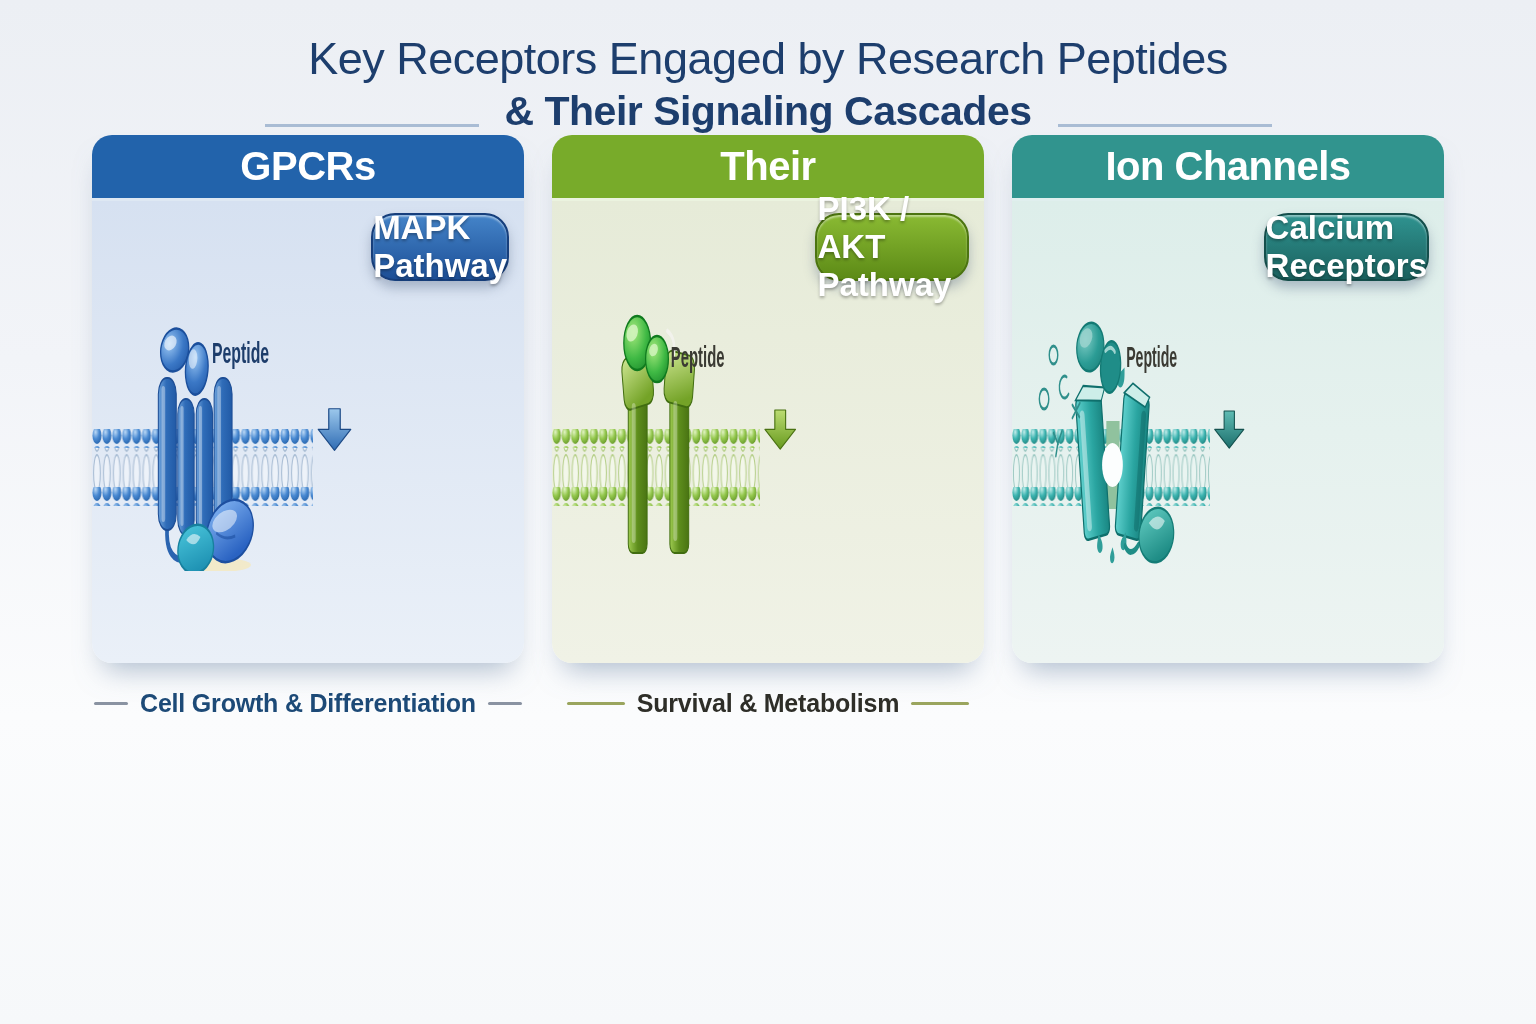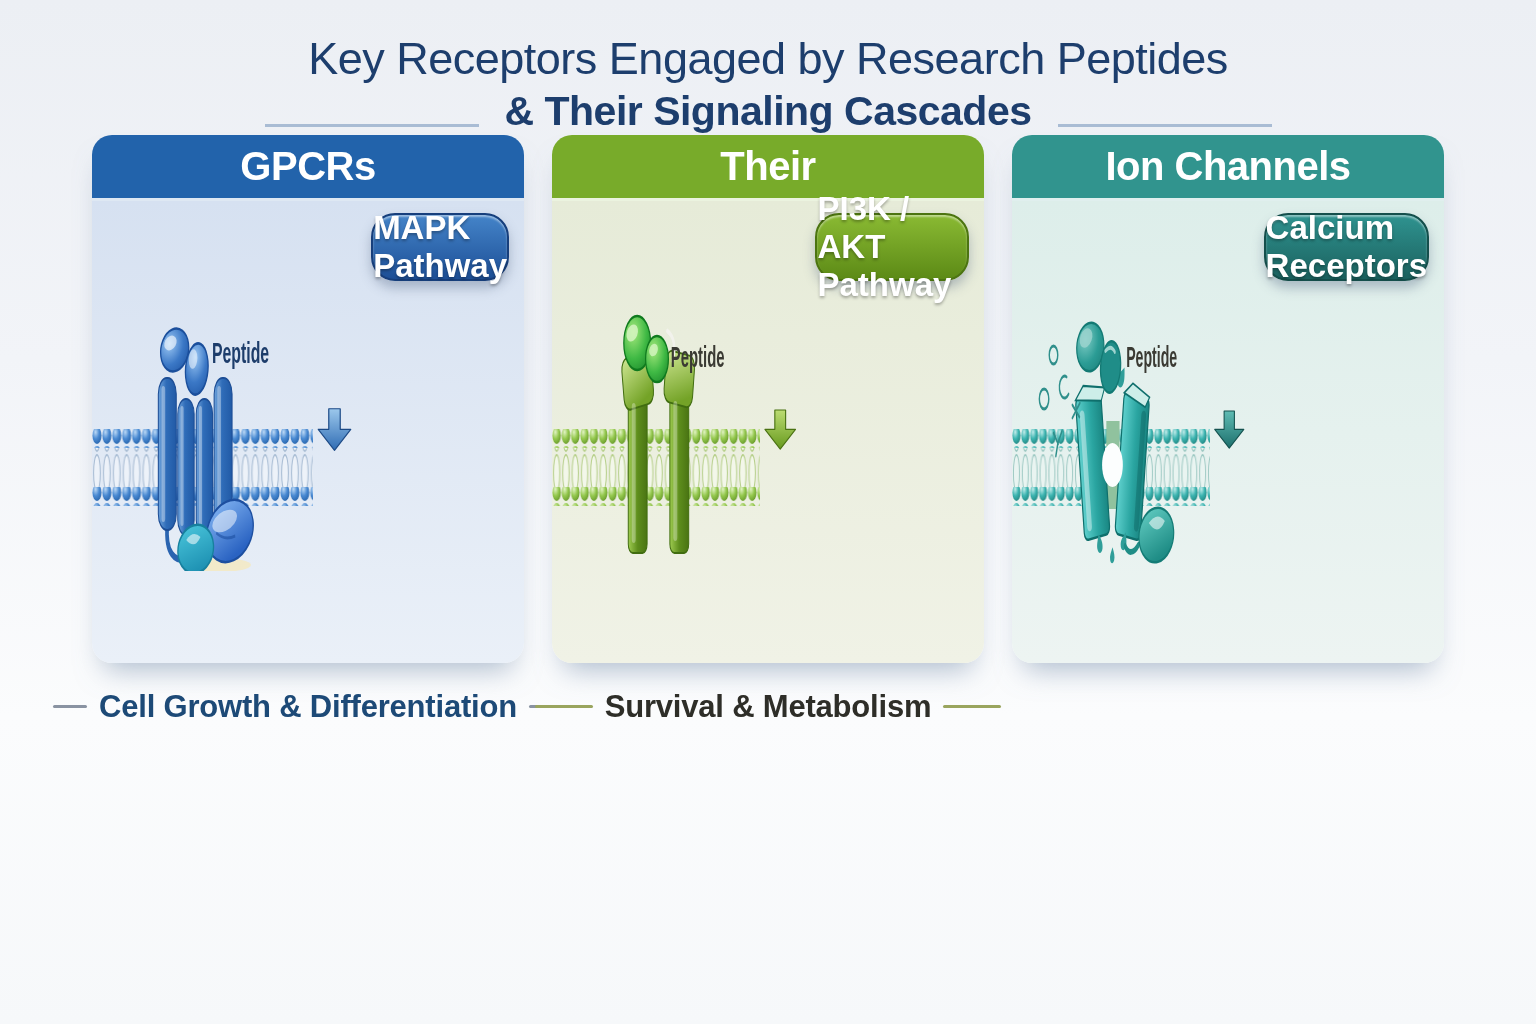--- a/index.html
+++ b/index.html
@@ -40,21 +40,21 @@
     background:linear-gradient(180deg,var(--button-top,#4484c9),var(--button-bottom,#1d4f96));
     border:2px solid var(--button-border,#173f7c);
     box-shadow:inset 0 2px 2px rgba(255,255,255,.45), 0 7px 12px rgba(70,90,120,.35);
     display:flex; align-items:center; justify-content:center;
     color:#ffffff; font-size:33px; font-weight:700; text-shadow:0 2px 3px rgba(0,0,0,.3);
   }
   .caption-row {
     margin-top:26px; display:flex; align-items:center; justify-content:center;
     gap:12px; white-space:nowrap; overflow:visible;
   }
-  .caption-text { font-size:31px; font-weight:700; letter-spacing:-0.2px; color:var(--caption-text,#1d4a77); }
+  .caption-text { font-size:25px; font-weight:700; letter-spacing:-0.2px; color:var(--caption-text,#1d4a77); }
   .dash { height:3px; border-radius:2px; background:var(--caption-dash,#8a93a2); flex:0 0 auto; }
   .col-gpcrs .dash { width:34px; }
   .col-rtks  .dash { width:58px; }
   .col-ion   .dash { width:20px; }
   .peptide-text { fill:var(--peptide-label-color,#3a3a33); }
 </style>
 </head>
 <body>
 
 <div class="titles">

